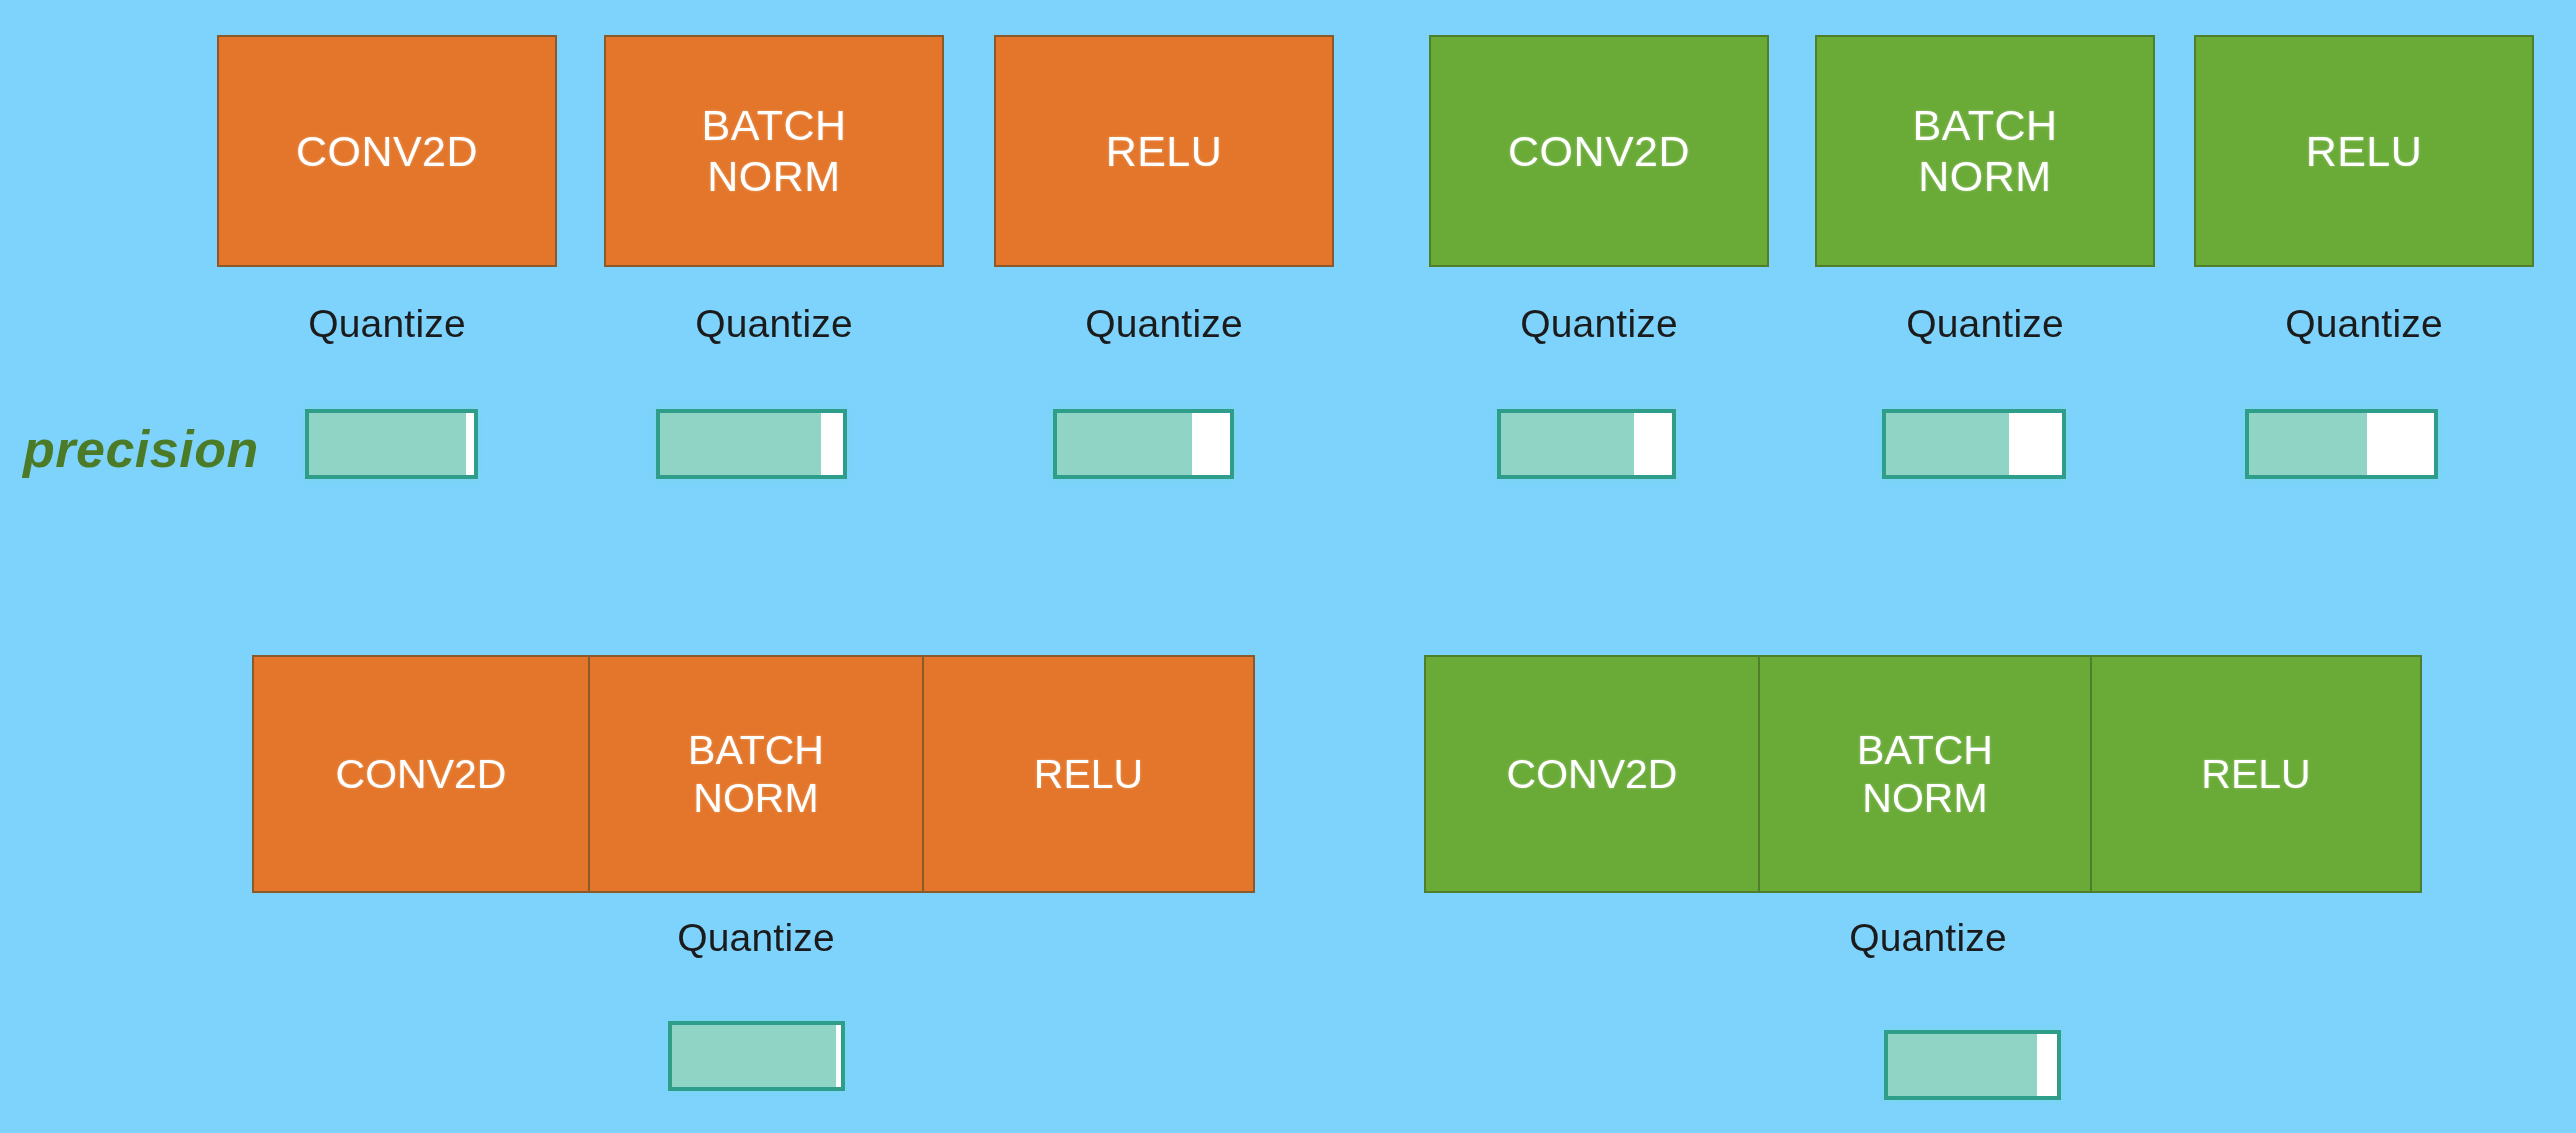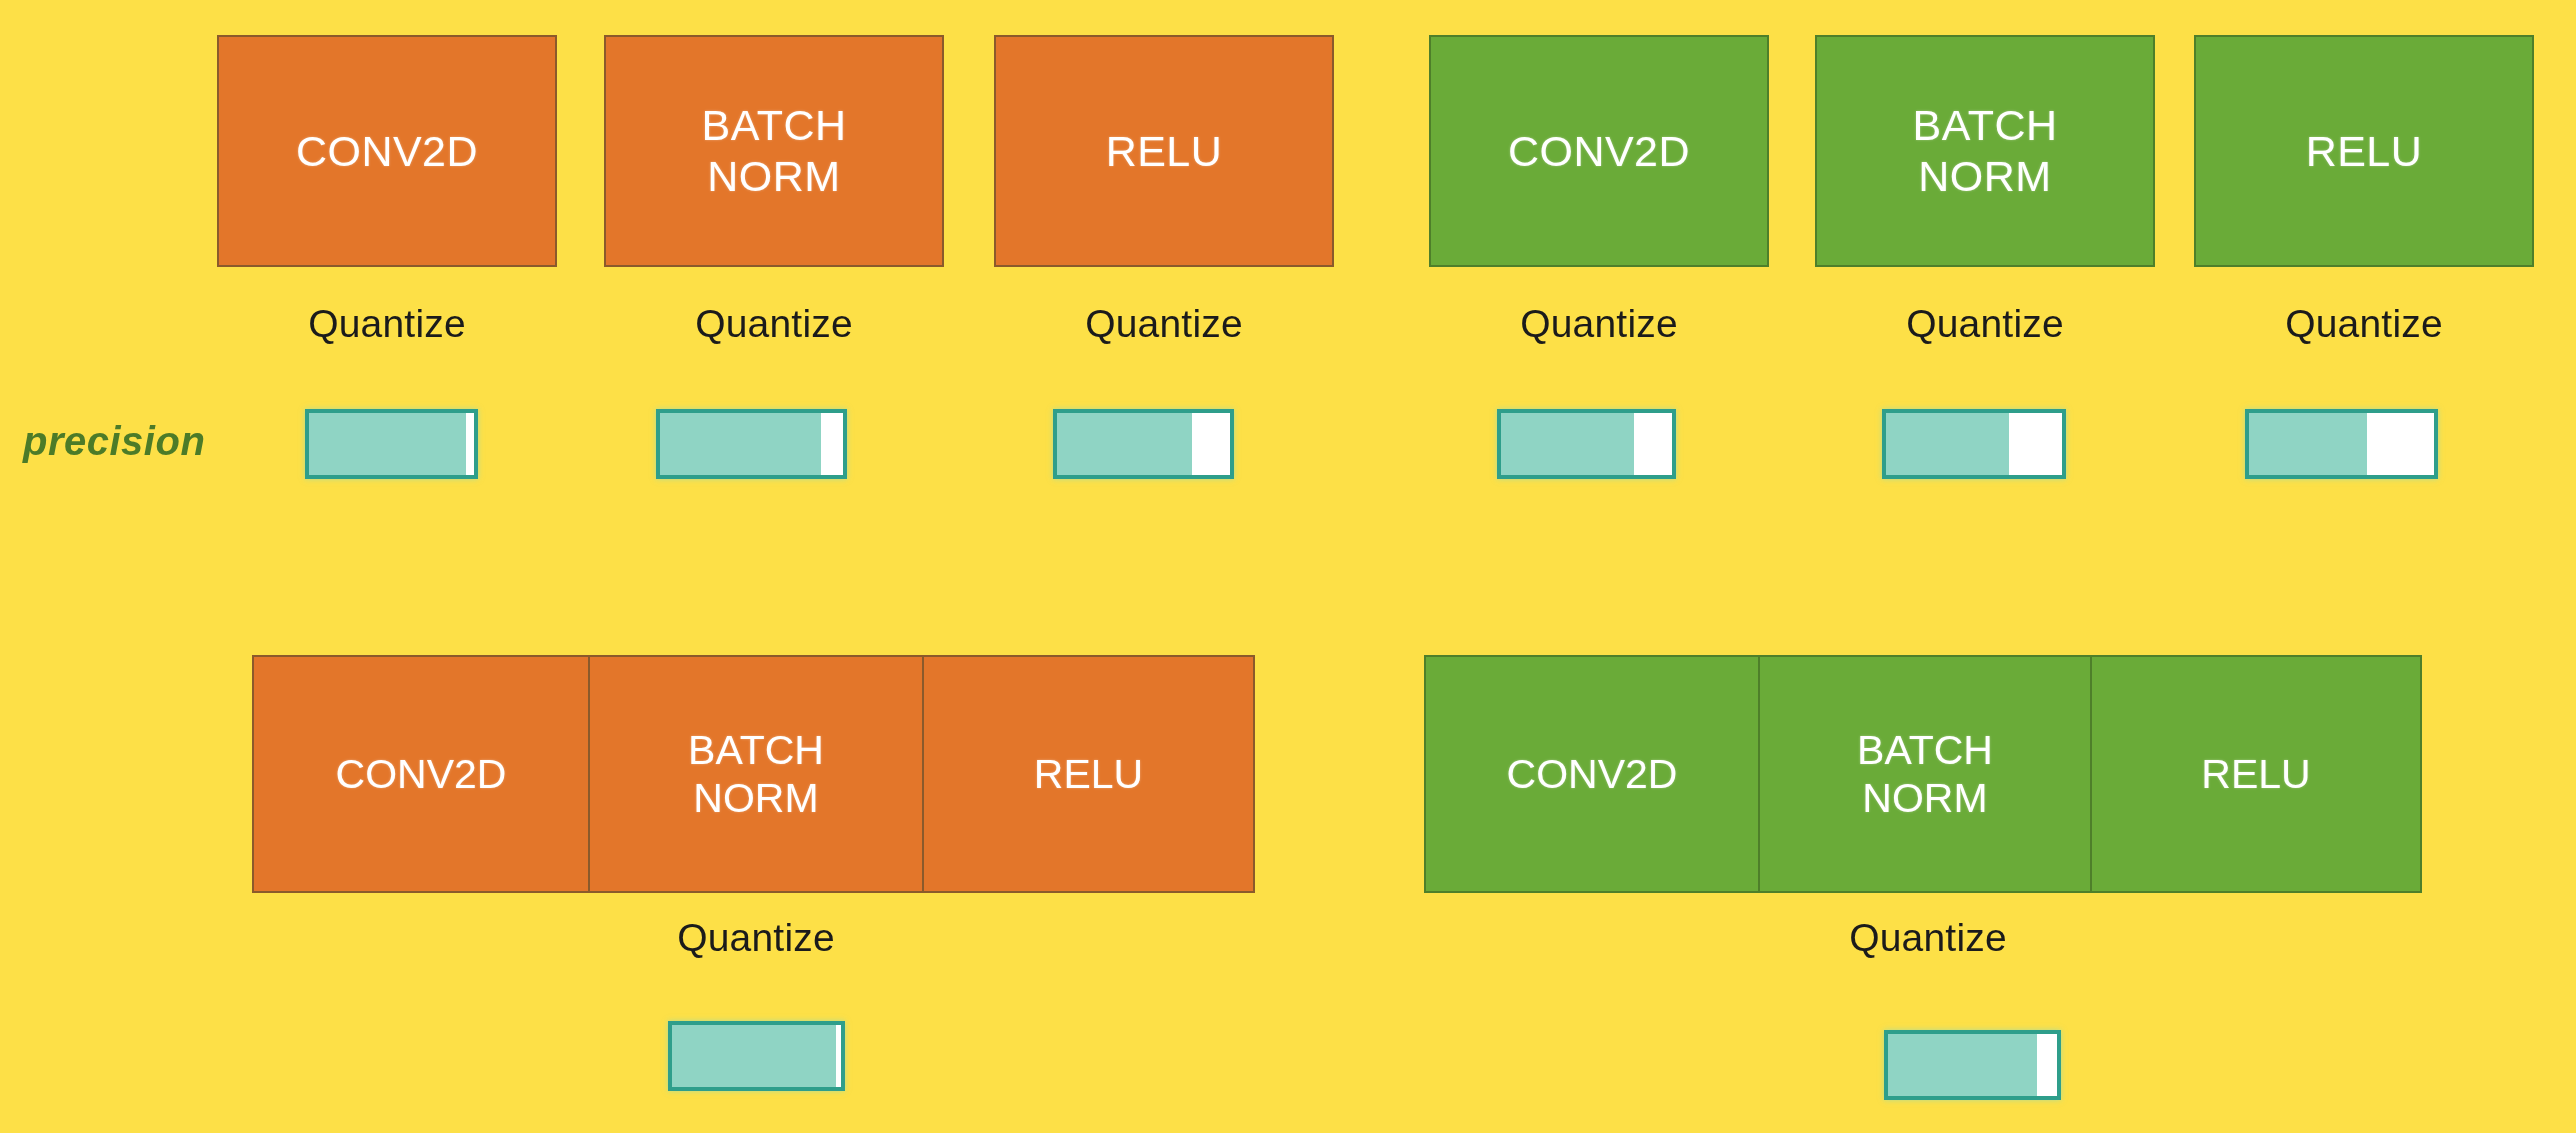--- a/index.html
+++ b/index.html
@@ -1,20 +1,20 @@
 <!DOCTYPE html>
 <html style="font-size:14.7px"><head>
 <meta charset="utf-8">
 <style>
   html,body{margin:0;padding:0;background:#ffffff;}
   body{width:2576px;height:1134px;position:relative;overflow:hidden;
        font-family:"Liberation Sans","DejaVu Sans",sans-serif;
        -webkit-font-smoothing:antialiased;}
 
-  .stage{position:absolute;left:0;top:0;width:2576px;height:1134px;background:#fde047;}
+  .stage{position:absolute;left:0;top:0;width:2576px;height:1134px;background:#7dd3fc;}
 
   
   .block{
     position:absolute;
     box-sizing:border-box;
     display:flex;align-items:center;justify-content:center;
     text-align:center;
     color:#ffffff;
     font-size:43px;
     font-weight:400;
@@ -56,21 +56,21 @@
     font-weight:400;
     letter-spacing:0.2px;
     white-space:nowrap;
   }
 
   
   .precision-label{
     position:absolute;
     font-style:italic;
     font-weight:700;
-    font-size:40px;
+    font-size:52px;
     color:#4C7B28;
     letter-spacing:0.5px;
     white-space:nowrap;
   }
 
   
   .meter{
     position:absolute;
     box-sizing:border-box;
     background:#ffffff;

